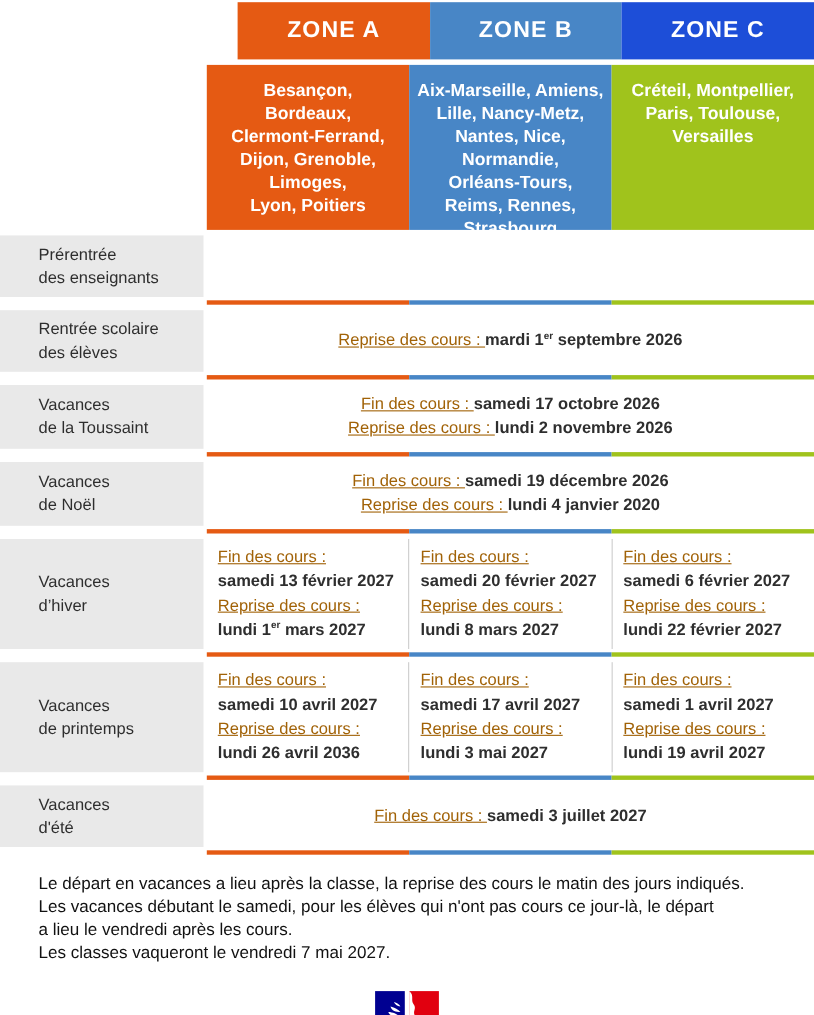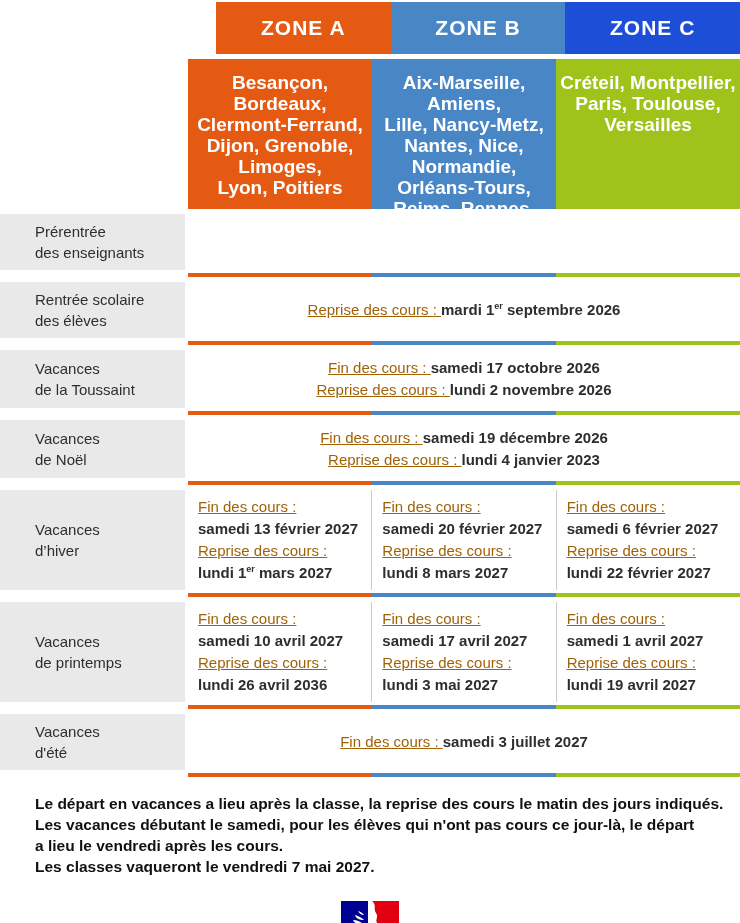--- a/index.html
+++ b/index.html
@@ -17,21 +17,21 @@
     flex: 1; height: 52px;
     display: flex; align-items: center; justify-content: center;
     color: #ffffff; font-weight: 700; font-size: 21px; letter-spacing: 1px;
   }
   .gap-5 { height: 5px; }
 
   
   .cities-row { display: flex; margin-left: 188px; }
   .cities-cell {
     flex: 1; height: 150px;
-    color: #ffffff; font-size: 19px; font-weight: 600;
+    color: #ffffff; font-size: 16px; font-weight: 600;
     line-height: 21px; text-align: center;
     padding-top: 13px;
     white-space: pre-line;
   }
 
   
   .body-row { display: flex; margin-top: 5px; }
   .label-cell {
     width: 185px; margin-right: 3px;
     background: #e9e9e9;
@@ -66,21 +66,20 @@
 
   
   .bar { display: flex; height: 4px; margin: 3px 0 3px 188px; }
   .bar span { flex: 1; }
 
   
   .footnote {
     margin: 16px 0 0 35px;
     font-size: 15.5px; line-height: 21px; color: #111111;
     white-space: pre-line;
-    font-weight: bold;
   }
   .logo-wrap { display: flex; justify-content: center; margin-top: 22px; }
 </style>
 </head>
 <body>
 
 <div class="page">
 
   <div class="zone-row">
     <div class="zone-head" style="background:#e55a13">ZONE A</div>
@@ -146,21 +145,21 @@
     <span style="background:#e55a13"></span>
       <span style="background:#4886c6"></span>
       <span style="background:#a0c31c"></span>
   </div>
 
   <div class="body-row">
     <div class="label-cell h58">Vacances
 de Noël</div>
     <div class="content-cell h58">
       <div><span class="muted">Fin des cours : </span><span class="strong">samedi 19 décembre 2026</span></div>
-      <div><span class="muted">Reprise des cours : </span><span class="strong">lundi 4 janvier 2023</span></div>
+      <div><span class="muted">Reprise des cours : </span><span class="strong">lundi 4 janvier 2020</span></div>
     </div>
   </div>
   <div class="bar">
     <span style="background:#e55a13"></span>
       <span style="background:#4886c6"></span>
       <span style="background:#a0c31c"></span>
   </div>
 
   <div class="body-row">
     <div class="label-cell h96">Vacances

